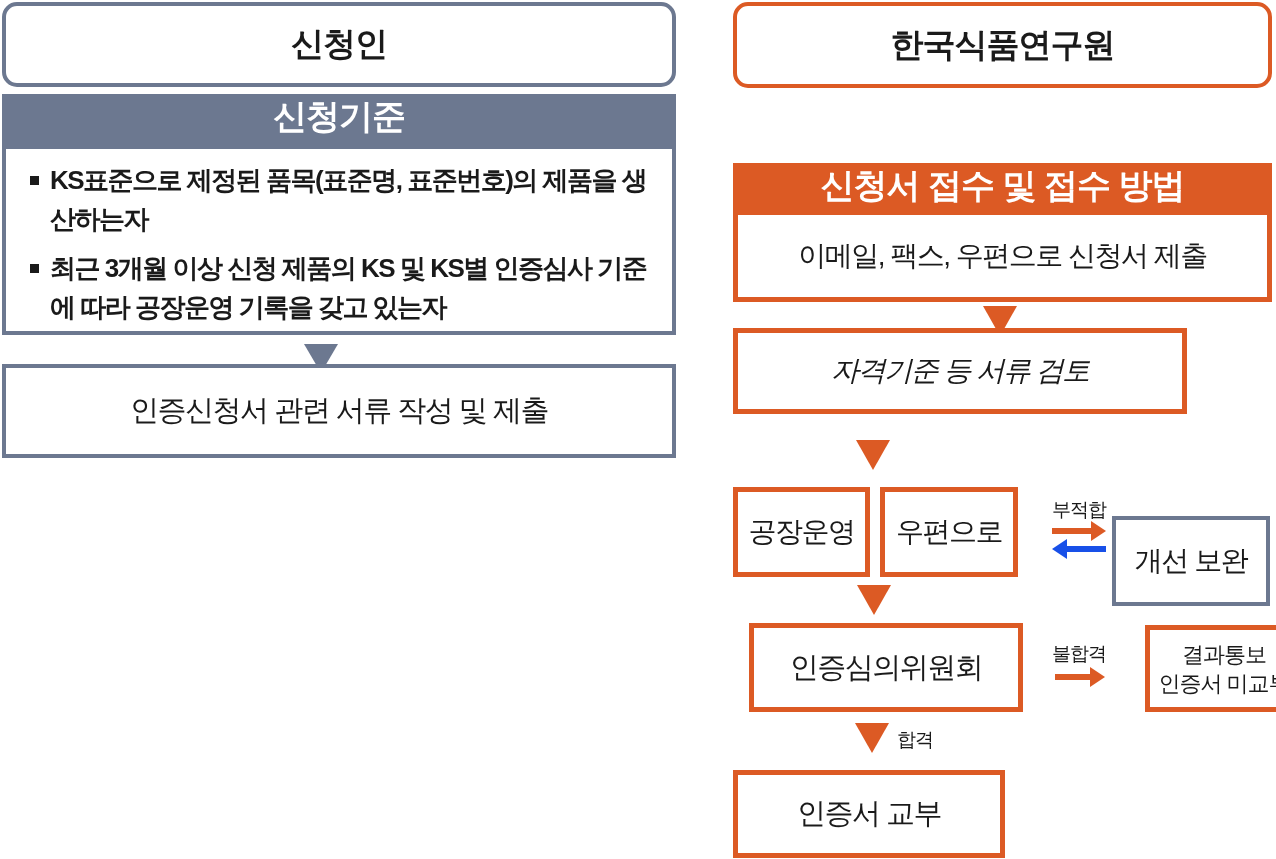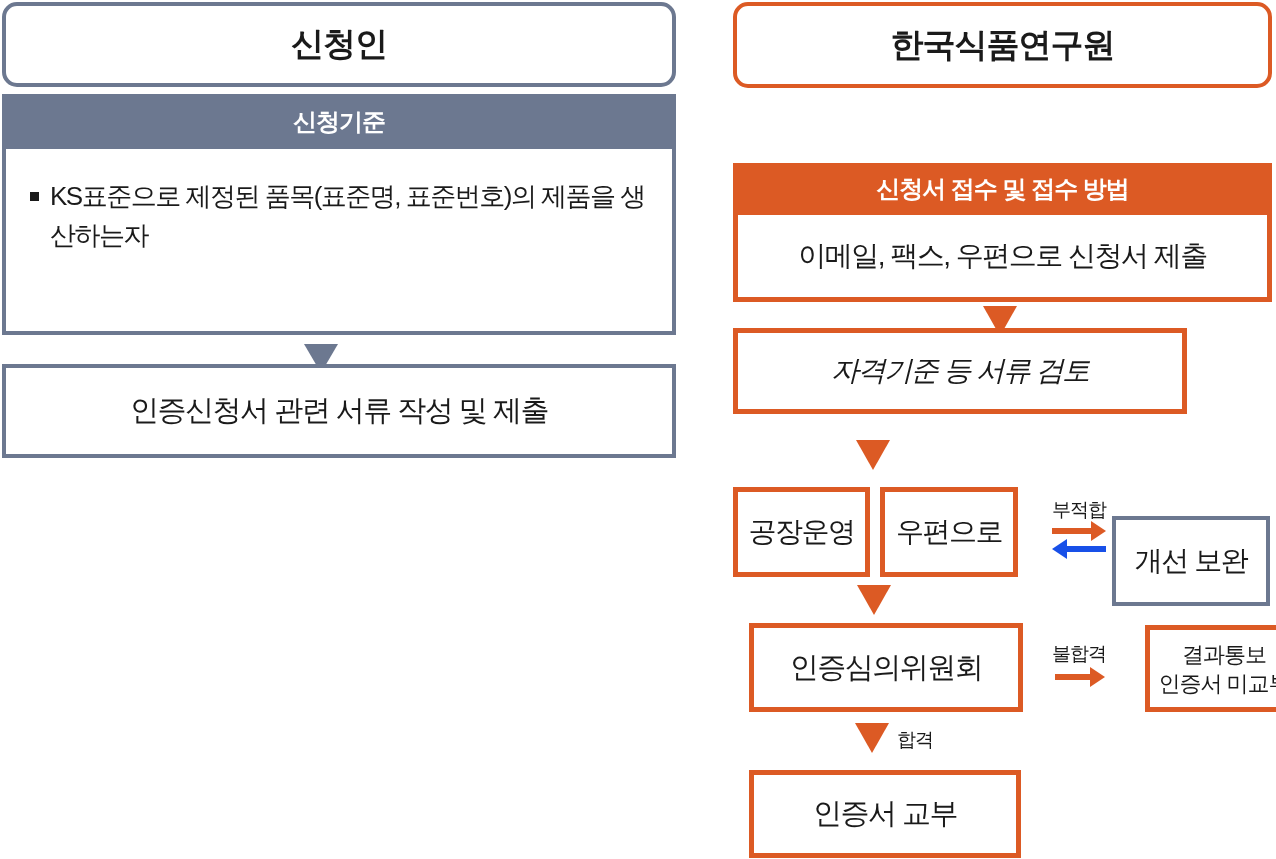--- a/index.html
+++ b/index.html
@@ -29,38 +29,39 @@
     justify-content: center;
     text-align: center;
     background: var(--white);
   }
   .border-slate { border: 4px solid var(--slate); }
   .border-orange { border: 5px solid var(--orange); }
   .border-orange-thin { border: 4px solid var(--orange); }
   .title-text { font-size: 33px; font-weight: bold; letter-spacing: -1px; border-radius: 15px; }
   .band {
     display: flex;
-    align-items: center;
+    align-items: flex-start;
     justify-content: center;
     color: var(--white);
-    font-size: 24px;
+    font-size: 34px;
     font-weight: bold;
     letter-spacing: -1px;
   }
   .band-slate { background: var(--slate); }
   .band-orange { background: var(--orange); }
   .body-text { font-size: 28px; letter-spacing: -1.5px; }
   .small-label { font-size: 19px; letter-spacing: -1px; text-align: center; }
 
   
   .criteria-body {
     border: 4px solid var(--slate);
     border-top: none;
     background: var(--white);
-    padding: 28px 22px 10px 22px;
+    padding: 12px 22px 10px 22px;
+    font-weight: bold;
   }
   .bullet-item {
     display: flex;
     align-items: flex-start;
     font-size: 26px;
     line-height: 39px;
     letter-spacing: -1.5px;
     margin-bottom: 10px;
   }
   .bullet-square {
@@ -113,20 +114,24 @@
 
   <div class="abs" style="left:2px; top:94px; width:674px;">
     <div class="band band-slate" style="height:55px;">
       <span>신청기준</span>
     </div>
     <div class="criteria-body" style="height:186px;">
       <div class="bullet-item">
         <span class="bullet-square"></span>
         <span>KS표준으로 제정된 품목(표준명, 표준번호)의 제품을 생산하는자</span>
       </div>
+      <div class="bullet-item">
+        <span class="bullet-square"></span>
+        <span>최근 3개월 이상 신청 제품의 KS 및 KS별 인증심사 기준에 따라 공장운영 기록을 갖고 있는자</span>
+      </div>
     </div>
   </div>
 
   <div class="abs tri-down tri-slate" style="left:304px; top:344px;"></div>
 
   <div class="abs box border-slate body-text" style="left:2px; top:364px; width:674px; height:94px; font-size:29px;">
     <span>인증신청서 관련 서류 작성 및 제출</span>
   </div>
 
   <div class="abs box border-orange-thin title-text" style="left:733px; top:2px; width:539px; height:86px;">
@@ -187,17 +192,17 @@
   <div class="abs box border-orange two-line" style="left:1112px; top:625px; width:158px; height:87px;margin-left:33px;">
     <div>
       <div>결과통보</div>
       <div>인증서 미교부</div>
     </div>
   </div>
 
   <div class="abs tri-down tri-orange" style="left:855px; top:723px;"></div>
   <div class="abs small-label" style="left:897px; top:727px; width:48px; text-align:left;">합격</div>
 
-  <div class="abs box border-orange body-text" style="left:733px; top:770px; width:272px; height:88px; font-size:29px;margin-left:16px;">
+  <div class="abs box border-orange body-text" style="left:733px; top:770px; width:272px; height:88px; font-size:29px;">
     <span>인증서 교부</span>
   </div>
 
 </div>
 
 </body></html>

